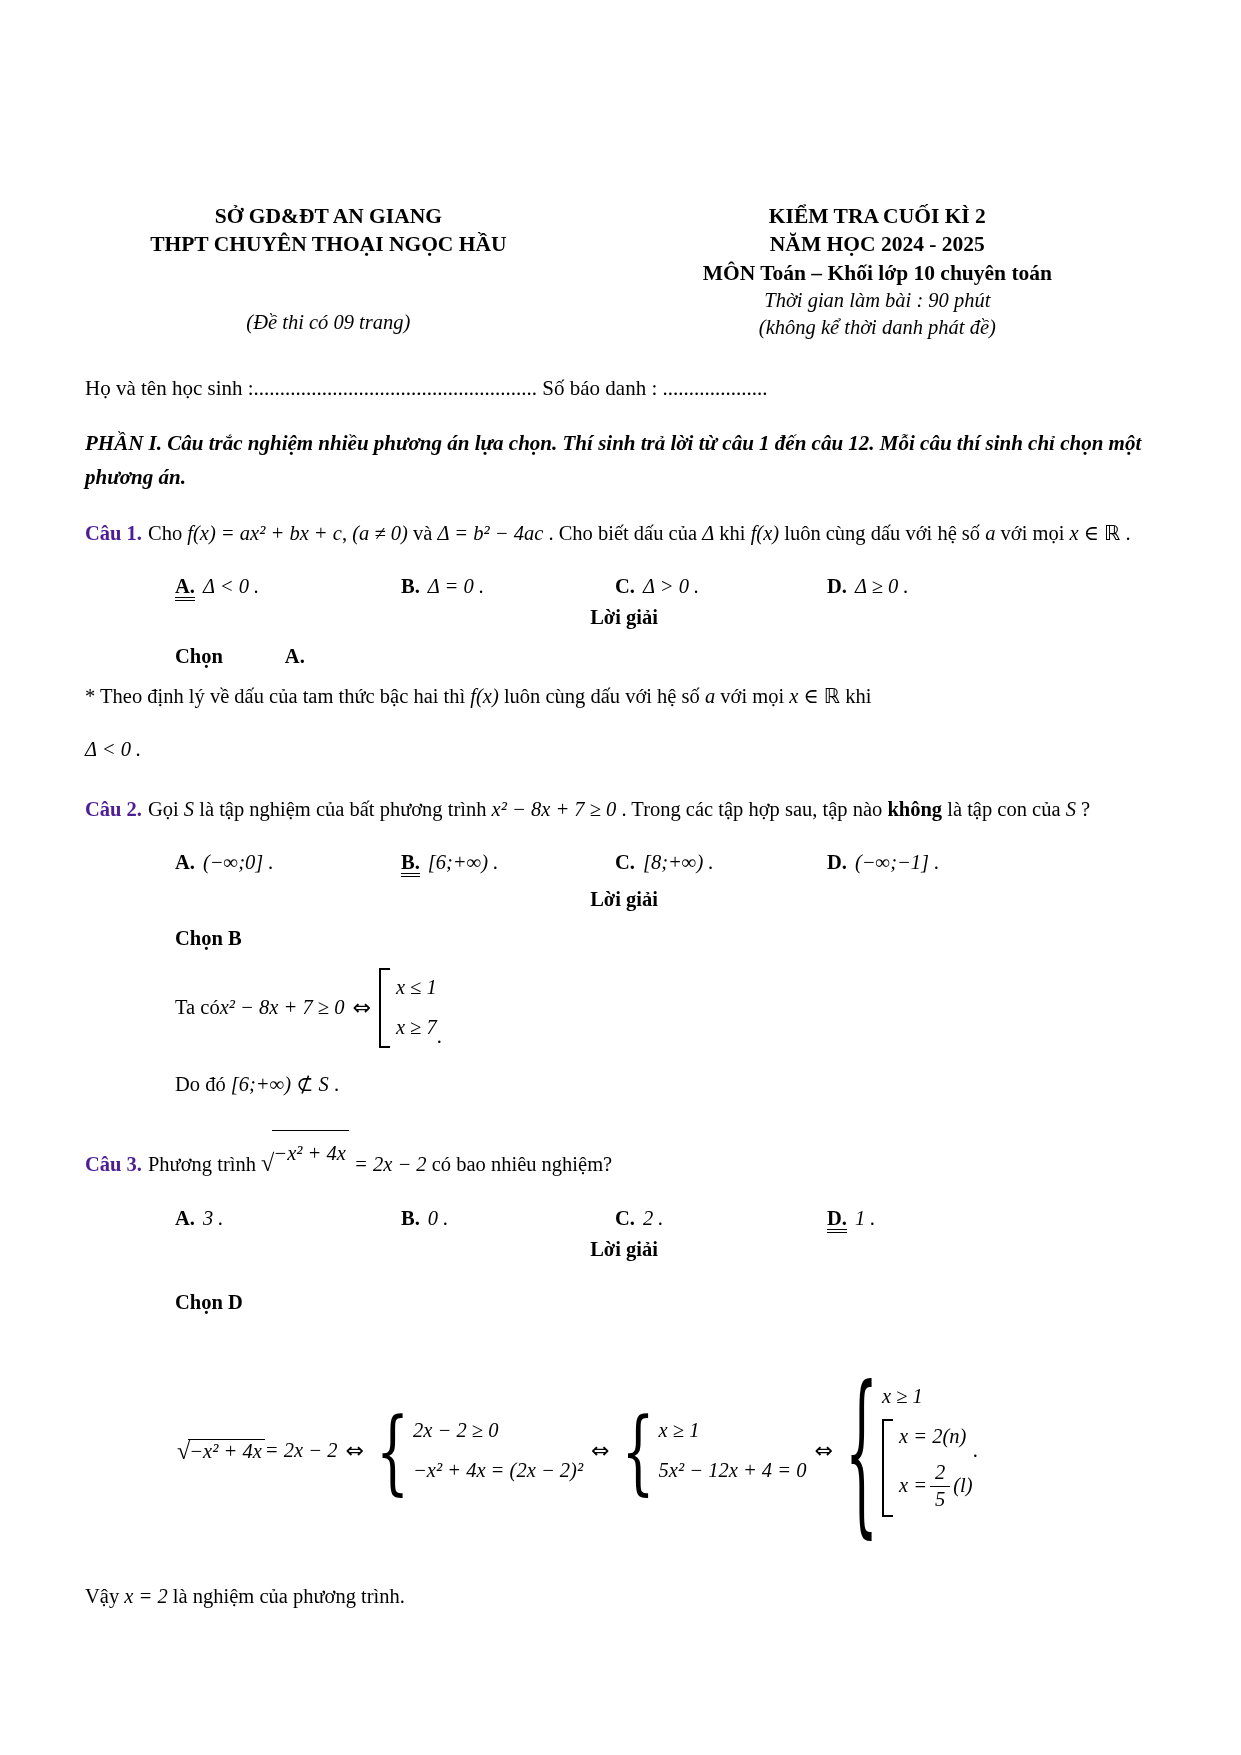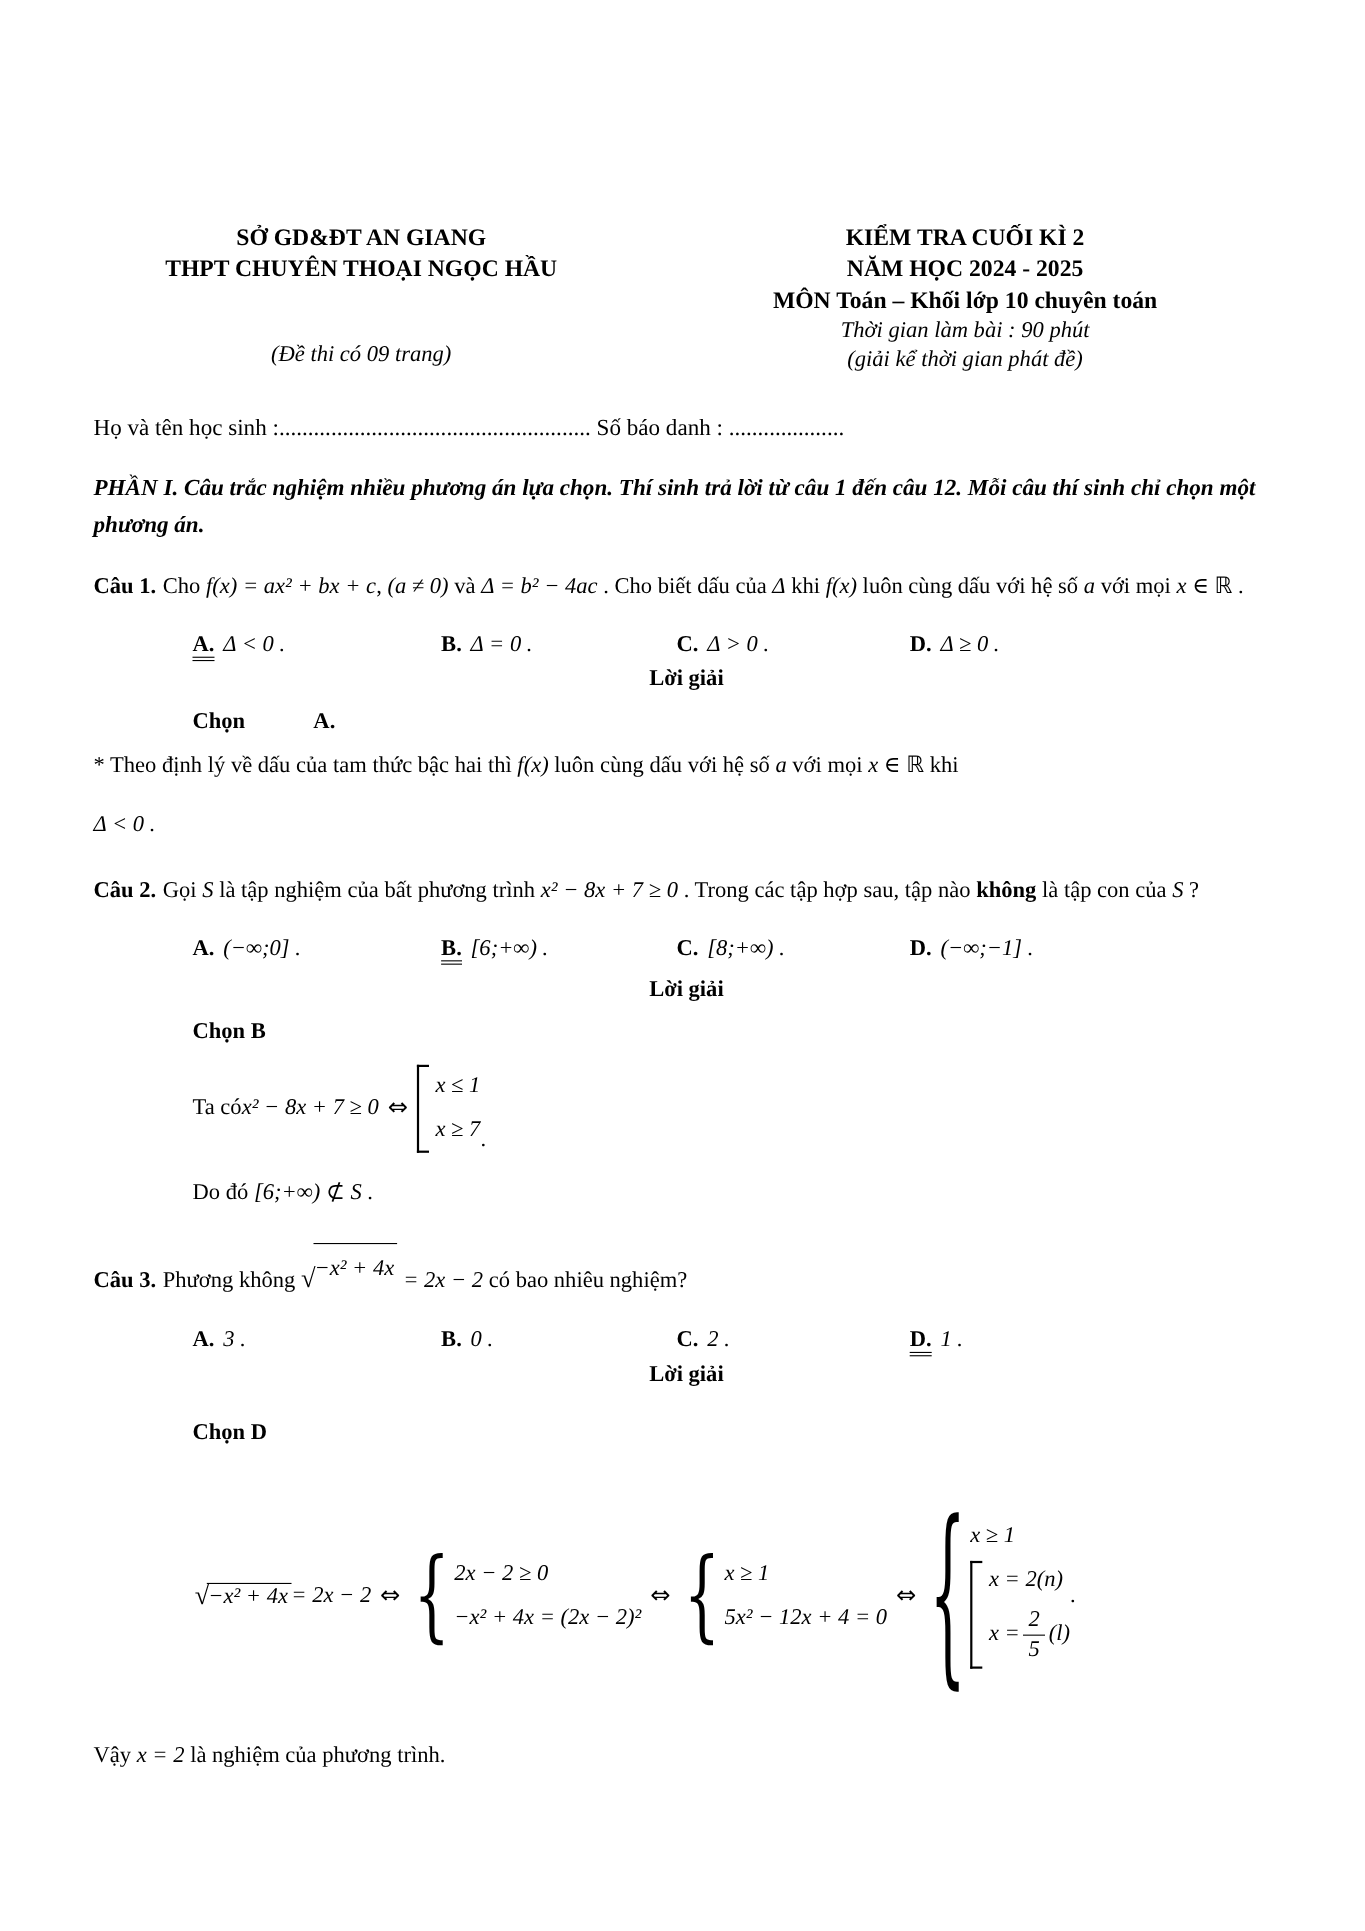--- a/index.html
+++ b/index.html
@@ -8,21 +8,21 @@
     width:1241px; height:1755px;
     margin:0 auto;
     background:#ffffff;
     box-sizing:border-box;
     padding:202px 78px 0 85px;
     font-family:"Liberation Serif","DejaVu Serif","DejaVu Sans",serif;
     font-size:20.5px;
     color:#000;
     overflow:hidden;
   }
-  .blue { color:#000000; }
+  .blue { color:#4c1d95; }
   .m { font-style:italic; }
   .seg-t { font-style:normal; }
   .seg-m { font-style:italic; }
   .seg-b { font-weight:bold; font-style:normal; }
 
   
   .header { display:flex;gap:20px; }
   .header-left { width:46%; text-align:center; }
   .header-left .hline { font-weight:bold; font-size:21.5px; line-height:1.32; }
   .pages-note { font-style:italic; font-weight:normal; font-size:20.5px; margin-top:52px; }
@@ -89,21 +89,21 @@
     <div class="header-left">
       <div class="hline">SỞ GD&amp;ĐT  AN GIANG</div>
       <div class="hline">THPT CHUYÊN THOẠI NGỌC HẦU</div>
       <div class="pages-note">(Đề thi có 09 trang)</div>
     </div>
     <div class="header-right">
       <div class="hline">KIỂM TRA CUỐI KÌ 2</div>
       <div class="hline">NĂM HỌC 2024 - 2025</div>
       <div class="hline">MÔN Toán – Khối lớp 10 chuyên toán</div>
       <div class="hline-i">Thời gian làm bài : 90 phút</div>
-      <div class="hline-i">(giải kể thời gian phát đề)</div>
+      <div class="hline-i">(không kể thời danh phát đề)</div>
     </div>
   </div>
 
   <div class="student-line">
     <span>Họ và tên học sinh :</span><span>......................................................</span><span> Số báo danh : </span><span>....................</span>
   </div>
 
   <div class="part-heading">PHẦN I. Câu trắc nghiệm nhiều phương án lựa chọn. Thí sinh trả lời từ câu 1 đến câu 12. Mỗi câu thí sinh chỉ chọn một phương án.</div>
 
   <p class="qpara">
@@ -149,21 +149,21 @@
     <span class="col gap14">
       <span class="m">x ≤ 1</span>
       <span class="m">x ≥ 7</span>
     </span>
     <span style="align-self:flex-end">.</span>
   </div>
 
   <p class="sol-text indent" style="margin-top:20px;"><span class="seg-t">Do đó </span><span class="seg-m">[6;+∞) ⊄ S</span><span class="seg-t"> .</span></p>
 
   <p class="qpara" style="margin-top:30px;">
-    <span class="qlabel blue">Câu 3.</span><span>Phương không </span><span class="sqrt">
+    <span class="qlabel blue">Câu 3.</span><span>Phương trình </span><span class="sqrt">
         <span class="sqrt-sym">√</span>
         <span class="radicand m">−x² + 4x</span>
       </span><span class="m"> = 2x − 2</span><span> có bao nhiêu nghiệm?</span>
   </p>
 
   <div class="opts">
     <div class="opt-a"><span class="optletter">A.</span><span class="m">3 .</span></div>
     <div class="opt-b"><span class="optletter">B.</span><span class="m">0 .</span></div>
     <div class="opt-c"><span class="optletter">C.</span><span class="m">2 .</span></div>
     <div class="opt-d"><span class="optletter ul">D.</span><span class="m">1 .</span></div>

